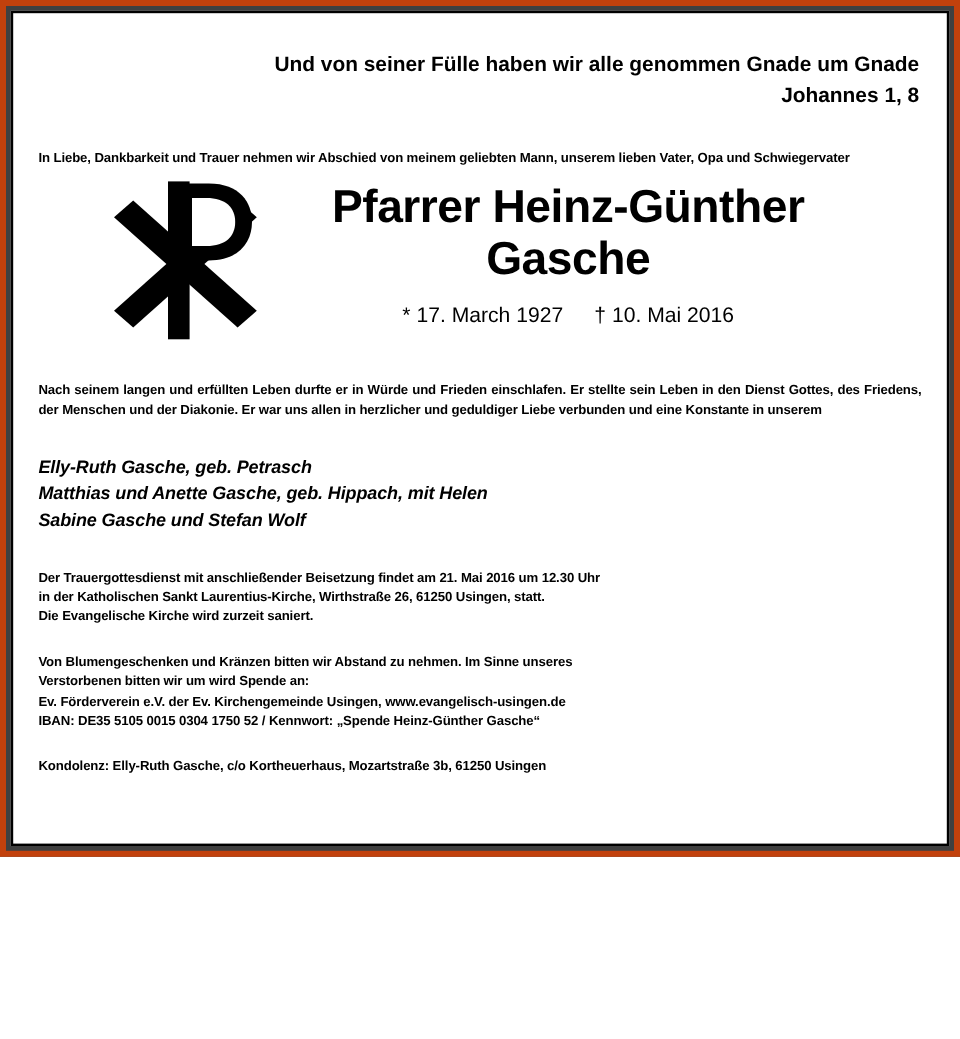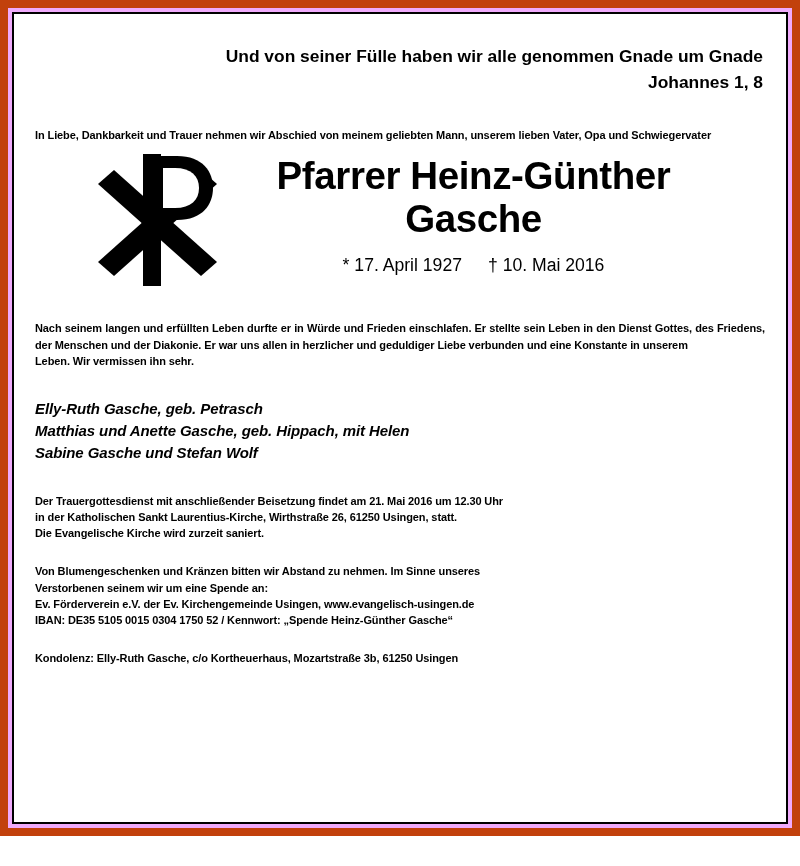--- a/index.html
+++ b/index.html
@@ -12,23 +12,23 @@
     height: 866px;
     font-family: "Liberation Sans", sans-serif;
     color: #000000;
     overflow: hidden;
   }
 
   
   #obituary-card {
     box-sizing: border-box;
     width: 800px;
-    height: 836px;
-    border: 8px solid #c2410c;
-    background: #f0abfc;
+    height: 714px;
+    border: 5px solid #c2410c;
+    background: #404040;
     padding: 4px;           
   }
   #obituary-inner {
     box-sizing: border-box;
     width: 100%;
     height: 100%;
     border: 2px solid #000000;
     background: #ffffff;
     padding: 20px 21px 0 21px;
   }
@@ -155,45 +155,44 @@
 
         <path d="M 60 2 L 82 2 C 108 2 118 18 118 34 C 118 50 108 66 82 66 L 60 66 Z" fill="#000000"></path>
 
         <path d="M 68 14 L 80 14 C 96 14 104 22 104 34 C 104 46 96 54 80 54 L 68 54 Z" fill="#ffffff"></path>
       </svg>
 
       <div id="name-stack">
         <span class="deceased-name">Pfarrer Heinz-Günther</span>
         <span class="deceased-name">Gasche</span>
         <div id="life-dates">
-          <span class="birth-date"><span>*</span> <span>17. April 1927</span></span><span class="death-date"><span>†</span> <span>10. Mai 2016</span></span>
+          <span class="birth-date"><span>*</span> <span>17. March 1927</span></span><span class="death-date"><span>†</span> <span>10. Mai 2016</span></span>
         </div>
       </div>
     </div>
 
     <div id="eulogy" class="notice-body">
       <span>Nach seinem langen und erfüllten Leben durfte er in Würde und Frieden einschlafen. Er stellte sein Leben in den Dienst Gottes, des Friedens, der Menschen und der Diakonie. Er war uns allen in herzlicher und geduldiger Liebe verbunden und eine Konstante in unserem</span>
-      <span class="last-line">Leben. Wir vermissen ihn sehr.</span>
     </div>
 
     <div id="survivors">
       <span class="survivor-line">Elly-Ruth Gasche, geb. Petrasch</span>
       <span class="survivor-line">Matthias und Anette Gasche, geb. Hippach, mit Helen</span>
       <span class="survivor-line">Sabine Gasche und Stefan Wolf</span>
     </div>
 
     <div id="service-details" class="notice-body">
       <span class="line-break">Der Trauergottesdienst mit anschließender Beisetzung findet am 21. Mai 2016 um 12.30 Uhr</span>
       <span class="line-break"><span>in der </span><b>Katholischen</b><span> Sankt Laurentius-Kirche, Wirthstraße 26, 61250 Usingen, statt.</span></span>
       <span class="line-break">Die Evangelische Kirche wird zurzeit saniert.</span>
     </div>
 
     <div id="donation-request" class="notice-body">
       <span class="line-break">Von Blumengeschenken und Kränzen bitten wir Abstand zu nehmen. Im Sinne unseres</span>
-      <span class="line-break">Verstorbenen seinem wir um eine Spende an:</span>
+      <span class="line-break">Verstorbenen bitten wir um wird Spende an:</span>
       <span class="line-break">Ev. Förderverein e.V. der Ev. Kirchengemeinde Usingen, www.evangelisch-usingen.de</span>
       <span class="line-break">IBAN: DE35 5105 0015 0304 1750 52 / Kennwort: „Spende Heinz-Günther Gasche“</span>
     </div>
 
     <div id="condolence" class="notice-body">Kondolenz: Elly-Ruth Gasche, c/o Kortheuerhaus, Mozartstraße 3b, 61250 Usingen</div>
 
   </div>
 </div>
 
 </body></html>

